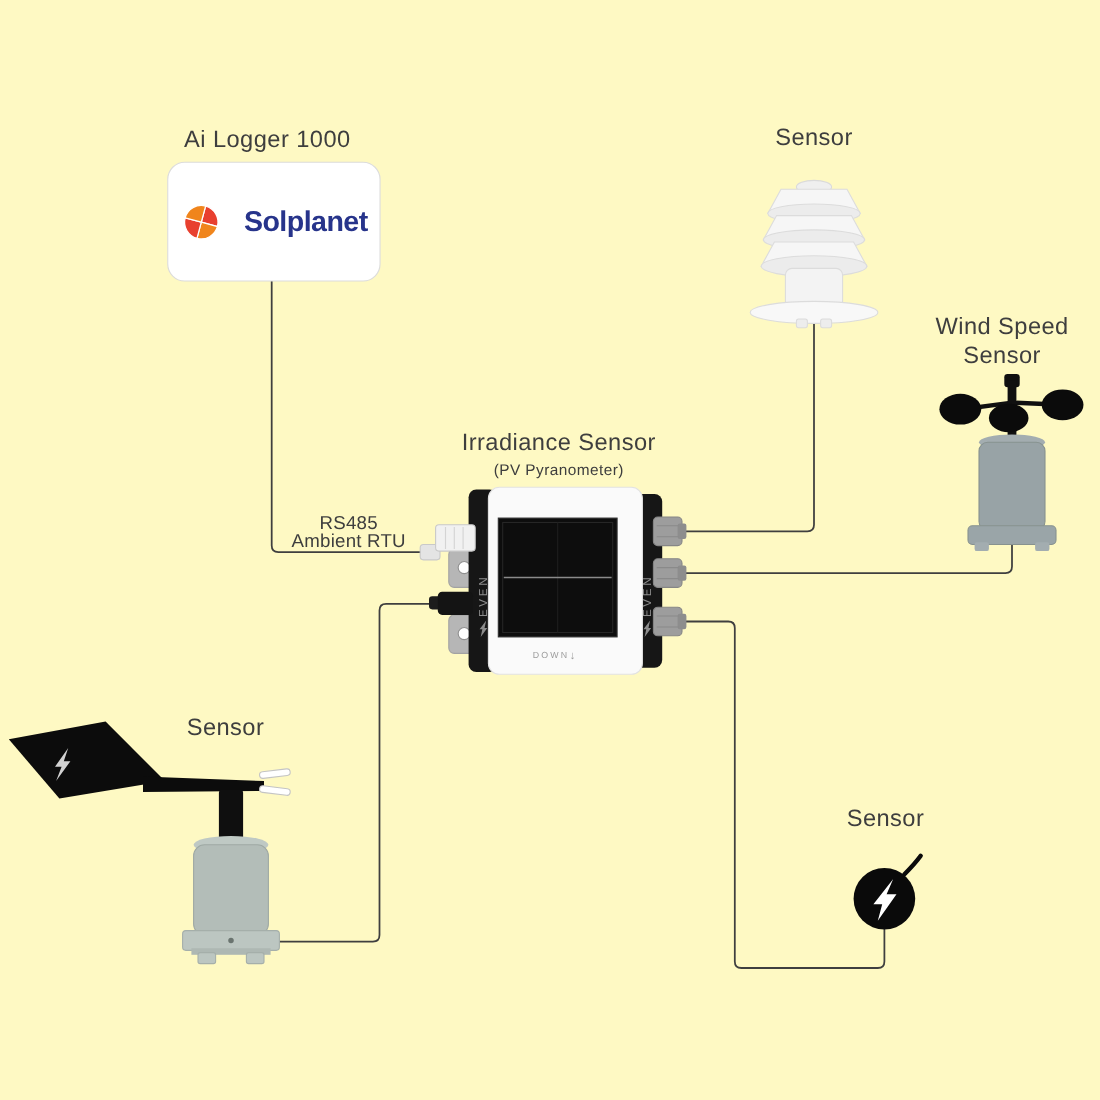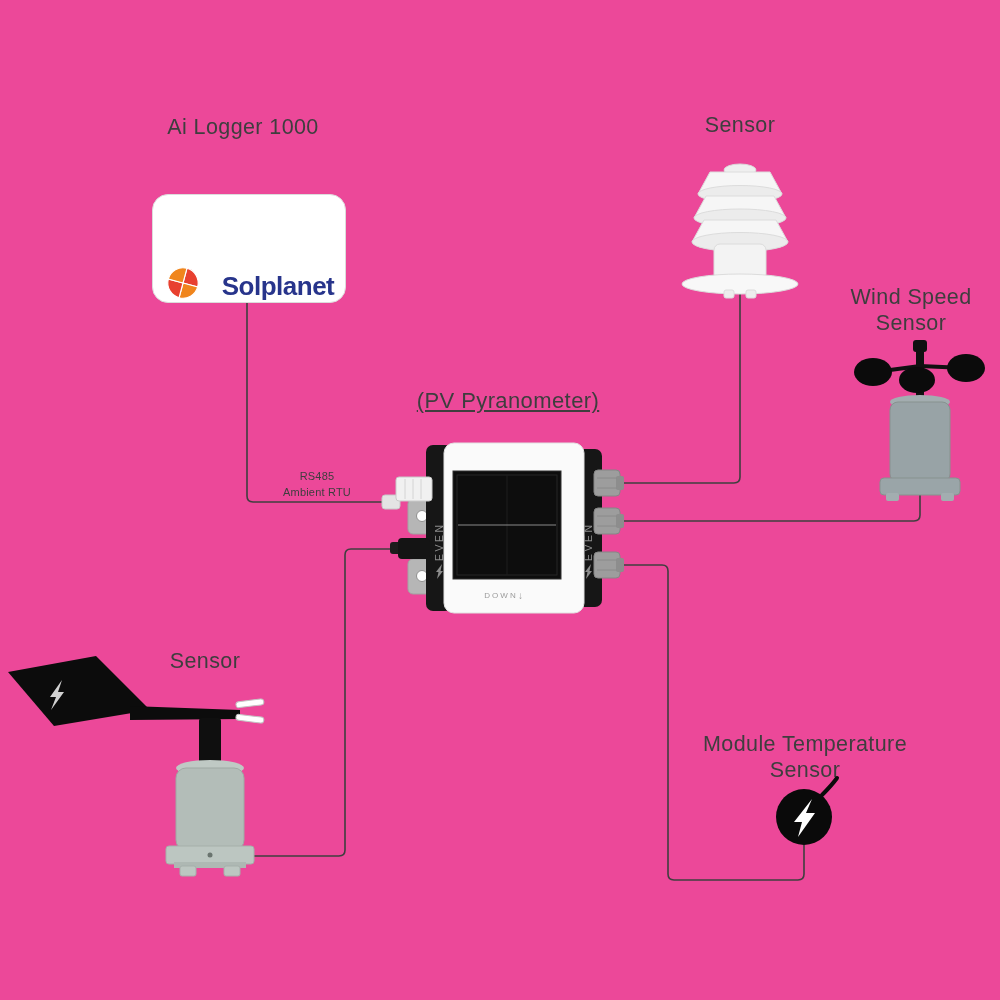--- a/index.html
+++ b/index.html
@@ -1,27 +1,27 @@
 <!DOCTYPE html>
 <html style="--wire: #3f3f3f; --label-text: #3e3e3e; --brand-blue: #27348b; --brand-red: #e8402f; --brand-orange: #f0851c;"><head>
 <meta charset="utf-8">
 <style>
   html,body{margin:0;padding:0;background:#ffffff;}
   body{width:1000px;height:1000px;font-family:"Liberation Sans",sans-serif;}
-  .canvas{position:relative;width:1000px;height:1000px;background:#ec4899;overflow:hidden;}
+  .canvas{position:relative;width:1000px;height:1000px;background:#fef9c3;overflow:hidden;}
   .wires{position:absolute;left:0;top:0;}
   .wires path{fill:none;stroke:var(--wire,#3f3f3f);stroke-width:1.6;stroke-linecap:round;}
   .dev{position:absolute;}
   .label{position:absolute;text-align:center;color:var(--label-text,#3e3e3e);letter-spacing:.4px;}
   .label .ln{display:block;}
   .lg{font-size:21.5px;line-height:26px;}
-  .md{font-size:22px;line-height:24px;text-decoration:underline;}
-  .sm{font-size:11px;line-height:16px;letter-spacing:.2px;}
+  .md{font-size:14px;line-height:24px;}
+  .sm{font-size:17px;line-height:16px;letter-spacing:.2px;}
   .logger-box{position:absolute;left:152px;top:147px;width:192px;height:107px;background:#fff;
-    border:1.5px solid #dcdcdc;border-radius:16px;display:flex;align-items:flex-end;justify-content:center;gap:20px;margin-top:47px;}
+    border:1.5px solid #dcdcdc;border-radius:16px;display:flex;align-items:center;justify-content:center;gap:20px;}
   .sp-icon{width:38px;height:38px;flex:0 0 auto;}
   .sp-text{font-size:26px;font-weight:bold;color:var(--brand-blue,#27348b);letter-spacing:-.5px;}
   svg text{font-family:"Liberation Sans",sans-serif;}
 </style>
 </head>
 <body>
 
 <div class="canvas">
 
   <svg class="wires" width="1000" height="1000" viewBox="0 0 1000 1000">
@@ -81,20 +81,21 @@
     <ellipse cx="113" cy="30" rx="19" ry="14" fill="#0b0b0b"></ellipse>
     <ellipse cx="64" cy="42" rx="18" ry="13" fill="#0b0b0b"></ellipse>
     <ellipse cx="67" cy="64" rx="30" ry="7" fill="#a3adb0"></ellipse>
     <rect x="37" y="64" width="60" height="80" rx="8" fill="#98a3a6" stroke="#87928f"></rect>
     <rect x="27" y="140" width="80" height="17" rx="4" fill="#9aa5a8" stroke="#87928f"></rect>
     <rect x="33" y="155" width="13" height="8" rx="2" fill="#a3adb0"></rect>
     <rect x="88" y="155" width="13" height="8" rx="2" fill="#a3adb0"></rect>
   </svg>
 
   <div class="label" style="left:378px;top:389px;width:260px">
+    <span class="ln lg">Irradiance Sensor</span>
     <span class="ln md">(PV Pyranometer)</span>
   </div>
   <svg class="dev" style="left:370px;top:435px" width="260" height="190" viewBox="0 0 260 190">
 
     <rect x="38" y="64" width="28" height="35" rx="5" fill="#b6b6b6" stroke="#a2a2a2"></rect>
     <circle cx="52" cy="81" r="5.5" fill="#fdfdfd" stroke="#8f8f8f"></circle>
     <rect x="38" y="124" width="28" height="35" rx="5" fill="#b6b6b6" stroke="#a2a2a2"></rect>
     <circle cx="52" cy="141" r="5.5" fill="#fdfdfd" stroke="#8f8f8f"></circle>
 
     <rect x="56" y="10" width="26" height="166" rx="7" fill="#161616"></rect>
@@ -167,21 +168,20 @@
     <ellipse cx="210" cy="118" rx="34" ry="8" fill="#bfc9c4"></ellipse>
     <rect x="176" y="118" width="68" height="82" rx="10" fill="#b3bdb8" stroke="#9fa9a4"></rect>
     <rect x="166" y="196" width="88" height="18" rx="3" fill="#bcc6c1" stroke="#a5afaa"></rect>
     <rect x="174" y="212" width="72" height="6" fill="#aeb8b3"></rect>
     <rect x="180" y="216" width="16" height="10" rx="2" fill="#bcc6c1" stroke="#a5afaa"></rect>
     <rect x="224" y="216" width="16" height="10" rx="2" fill="#bcc6c1" stroke="#a5afaa"></rect>
     <circle cx="210" cy="205" r="2.5" fill="#6a746f"></circle>
   </svg>
 
   <div class="label lg" style="left:650px;top:731px;width:310px">
-    <span class="ln">Module Temperature</span>
     <span class="ln">Sensor</span>
   </div>
   <svg class="dev" style="left:760px;top:775px" width="90" height="85" viewBox="0 0 90 85">
     <path d="M62,20 Q72,10 77,3" stroke="#0b0b0b" stroke-width="4" fill="none" stroke-linecap="round"></path>
     <circle cx="44" cy="42" r="28" fill="#0a0a0a"></circle>
     <path d="M52,24 L34,47 L42,47 L38,62 L55,38 L46,38 Z" fill="#ffffff"></path>
   </svg>
 
 </div>
 

